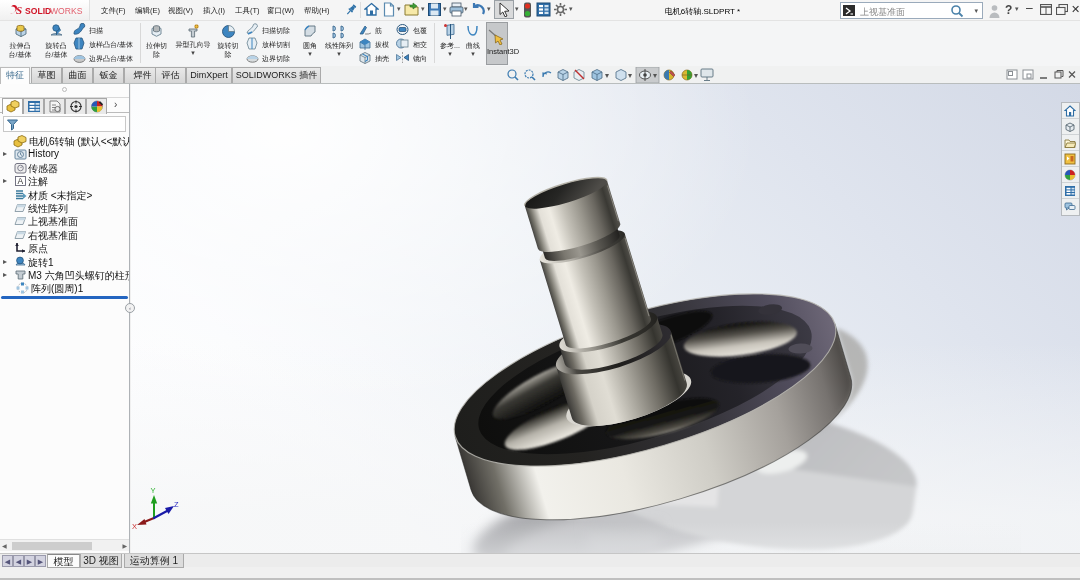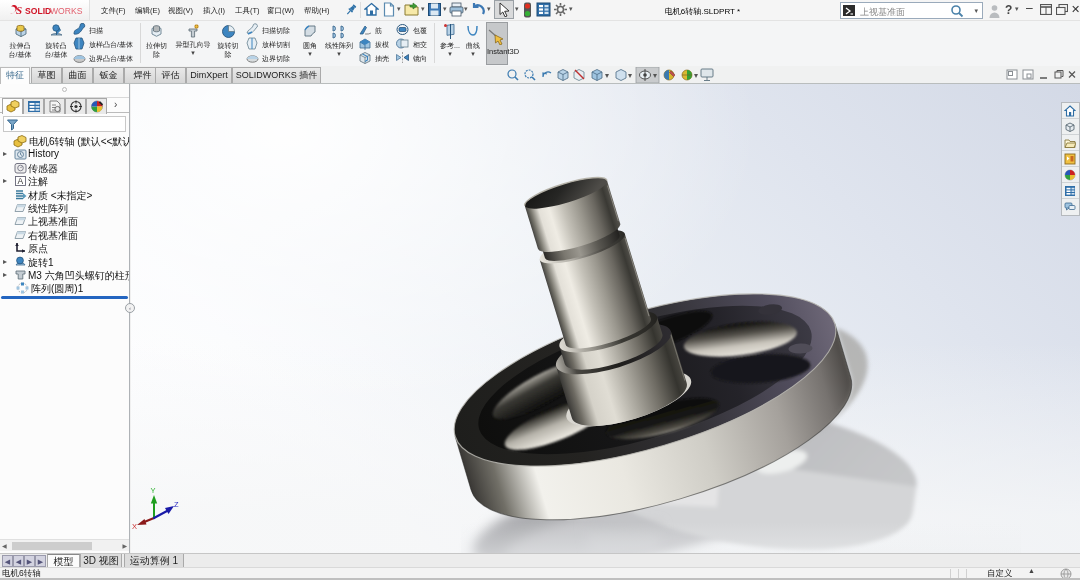--- a/index.html
+++ b/index.html
@@ -842,27 +842,15 @@
 <div id="btabs">
   <div class="nav" style="left:2px">◀</div>
   <div class="nav" style="left:13px">◀</div>
   <div class="nav" style="left:24px">▶</div>
   <div class="nav" style="left:35px">▶</div>
   <div class="btab act" style="left:47px;width:33px">模型</div>
   <div class="btab" style="left:80px;width:42px">3D 视图</div>
   <div class="btab" style="left:124px;width:60px">运动算例 1</div>
 </div>
 
-<div id="statusbar">
-  <span style="position:absolute;left:2px;top:0px">电机6转轴</span>
-  <div class="sep" style="left:950px"></div>
-  <div class="sep" style="left:958px"></div>
-  <div class="sep" style="left:966px"></div>
-  <span style="position:absolute;left:987px;top:0px">自定义</span>
-  <span style="position:absolute;left:1028px;top:-1px;font-size:7px;color:#444">▲</span>
-  <svg style="position:absolute;left:1060px;top:0px" width="12" height="12" viewBox="0 0 12 12">
-        <circle cx="6" cy="6" r="5" fill="#e8e8e8" stroke="#888" stroke-width="0.8"></circle>
-        <path d="M1 6 h10 M6 1 a7 7 0 0 1 0 10 M6 1 a7 7 0 0 0 0 10" fill="none" stroke="#888" stroke-width="0.7"></path>
-      </svg>
+<div id="bottomedge"></div>
+
 </div>
-<div id="bottomedge"></div>
-
-</div>
 
 </body></html>

